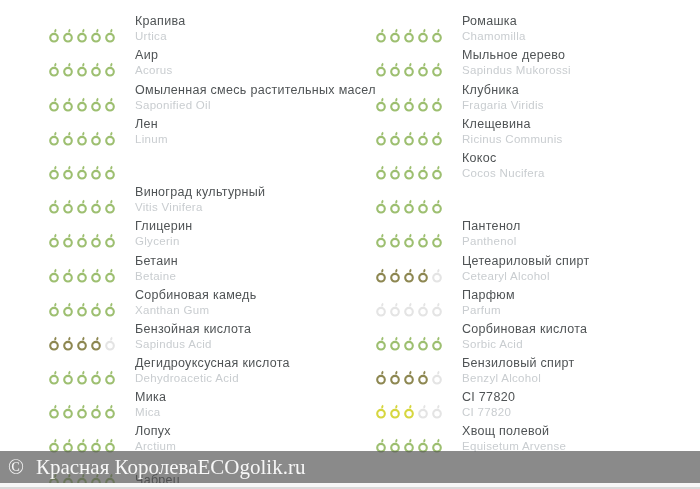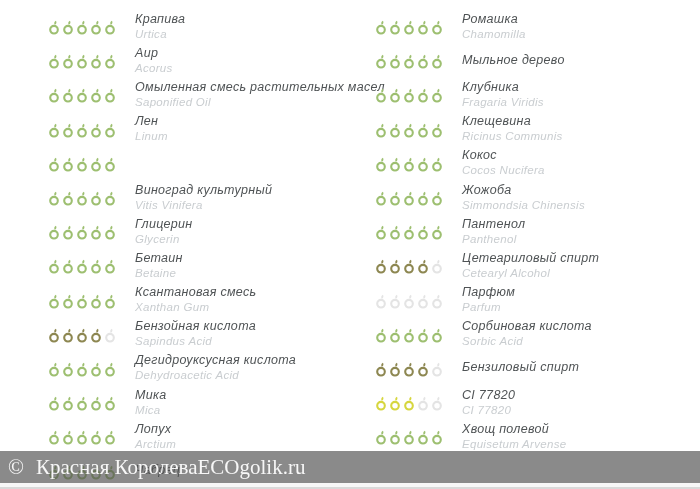--- a/index.html
+++ b/index.html
@@ -8,22 +8,22 @@
     background:#ffffff;
     font-family:"Liberation Sans","DejaVu Sans",sans-serif;
   }
   .cols{
     display:grid;
     grid-template-columns:327px 313px;
     padding:9px 0 0 48px;
   }
   .col{display:flex;flex-direction:column;}
   .row{
-    display:flex;align-items:center;
-    height:34.2px;box-sizing:border-box;font-style:italic;
+    display:flex;align-items:flex-end;
+    height:34.2px;box-sizing:border-box;
   }
   .drops{
     width:70px;min-width:70px;display:flex;gap:2px;padding-top:3px;
   }
   .drop{display:block;line-height:0;}
   .names{margin-left:17px;}
   .name{
     font-size:12.5px;line-height:15px;font-weight:500;
     color:#4f5355;letter-spacing:.3px;white-space:nowrap;
   }
@@ -298,21 +298,21 @@
           <span class="drop"><svg width="12" height="15" viewBox="0 0 12 15" xmlns="http://www.w3.org/2000/svg">
               <path d="M6.7 4.7 C5.8 3.2 6.2 1.6 7.9 0.8 C8.9 2.2 8.5 3.9 6.9 4.8 Z" fill="#9dbf70"></path>
               <circle cx="6" cy="9.7" r="3.8" fill="#ffffff" stroke="#9dbf70" stroke-width="2.1"></circle>
             </svg></span>
           <span class="drop"><svg width="12" height="15" viewBox="0 0 12 15" xmlns="http://www.w3.org/2000/svg">
               <path d="M6.7 4.7 C5.8 3.2 6.2 1.6 7.9 0.8 C8.9 2.2 8.5 3.9 6.9 4.8 Z" fill="#9dbf70"></path>
               <circle cx="6" cy="9.7" r="3.8" fill="#ffffff" stroke="#9dbf70" stroke-width="2.1"></circle>
             </svg></span>
         </div>
     <div class="names">
-      <div class="name">Ксантановая смесь</div>
+      <div class="name">Сорбиновая камедь</div>
       <div class="latin">Xanthan Gum</div>
     </div>
   </div>
 
   <div class="row">
     <div class="drops">
           <span class="drop"><svg width="12" height="15" viewBox="0 0 12 15" xmlns="http://www.w3.org/2000/svg">
               <path d="M6.7 4.7 C5.8 3.2 6.2 1.6 7.9 0.8 C8.9 2.2 8.5 3.9 6.9 4.8 Z" fill="#8d8751"></path>
               <circle cx="6" cy="9.7" r="3.8" fill="#ffffff" stroke="#8d8751" stroke-width="2.1"></circle>
             </svg></span>
@@ -503,20 +503,21 @@
               <path d="M6.7 4.7 C5.8 3.2 6.2 1.6 7.9 0.8 C8.9 2.2 8.5 3.9 6.9 4.8 Z" fill="#9dbf70"></path>
               <circle cx="6" cy="9.7" r="3.8" fill="#ffffff" stroke="#9dbf70" stroke-width="2.1"></circle>
             </svg></span>
           <span class="drop"><svg width="12" height="15" viewBox="0 0 12 15" xmlns="http://www.w3.org/2000/svg">
               <path d="M6.7 4.7 C5.8 3.2 6.2 1.6 7.9 0.8 C8.9 2.2 8.5 3.9 6.9 4.8 Z" fill="#9dbf70"></path>
               <circle cx="6" cy="9.7" r="3.8" fill="#ffffff" stroke="#9dbf70" stroke-width="2.1"></circle>
             </svg></span>
         </div>
     <div class="names">
       <div class="name">Мыльное дерево</div>
+      <div class="latin">Sapindus Mukorossi</div>
     </div>
   </div>
 
   <div class="row">
     <div class="drops">
           <span class="drop"><svg width="12" height="15" viewBox="0 0 12 15" xmlns="http://www.w3.org/2000/svg">
               <path d="M6.7 4.7 C5.8 3.2 6.2 1.6 7.9 0.8 C8.9 2.2 8.5 3.9 6.9 4.8 Z" fill="#9dbf70"></path>
               <circle cx="6" cy="9.7" r="3.8" fill="#ffffff" stroke="#9dbf70" stroke-width="2.1"></circle>
             </svg></span>
           <span class="drop"><svg width="12" height="15" viewBox="0 0 12 15" xmlns="http://www.w3.org/2000/svg">
@@ -616,24 +617,20 @@
             </svg></span>
           <span class="drop"><svg width="12" height="15" viewBox="0 0 12 15" xmlns="http://www.w3.org/2000/svg">
               <path d="M6.7 4.7 C5.8 3.2 6.2 1.6 7.9 0.8 C8.9 2.2 8.5 3.9 6.9 4.8 Z" fill="#9dbf70"></path>
               <circle cx="6" cy="9.7" r="3.8" fill="#ffffff" stroke="#9dbf70" stroke-width="2.1"></circle>
             </svg></span>
           <span class="drop"><svg width="12" height="15" viewBox="0 0 12 15" xmlns="http://www.w3.org/2000/svg">
               <path d="M6.7 4.7 C5.8 3.2 6.2 1.6 7.9 0.8 C8.9 2.2 8.5 3.9 6.9 4.8 Z" fill="#9dbf70"></path>
               <circle cx="6" cy="9.7" r="3.8" fill="#ffffff" stroke="#9dbf70" stroke-width="2.1"></circle>
             </svg></span>
         </div>
-    <div class="names">
-      <div class="name">Жожоба</div>
-      <div class="latin">Simmondsia Chinensis</div>
-    </div>
   </div>
 
   <div class="row">
     <div class="drops">
           <span class="drop"><svg width="12" height="15" viewBox="0 0 12 15" xmlns="http://www.w3.org/2000/svg">
               <path d="M6.7 4.7 C5.8 3.2 6.2 1.6 7.9 0.8 C8.9 2.2 8.5 3.9 6.9 4.8 Z" fill="#9dbf70"></path>
               <circle cx="6" cy="9.7" r="3.8" fill="#ffffff" stroke="#9dbf70" stroke-width="2.1"></circle>
             </svg></span>
           <span class="drop"><svg width="12" height="15" viewBox="0 0 12 15" xmlns="http://www.w3.org/2000/svg">
               <path d="M6.7 4.7 C5.8 3.2 6.2 1.6 7.9 0.8 C8.9 2.2 8.5 3.9 6.9 4.8 Z" fill="#9dbf70"></path>
@@ -763,20 +760,21 @@
               <path d="M6.7 4.7 C5.8 3.2 6.2 1.6 7.9 0.8 C8.9 2.2 8.5 3.9 6.9 4.8 Z" fill="#8d8751"></path>
               <circle cx="6" cy="9.7" r="3.8" fill="#ffffff" stroke="#8d8751" stroke-width="2.1"></circle>
             </svg></span>
           <span class="drop"><svg width="12" height="15" viewBox="0 0 12 15" xmlns="http://www.w3.org/2000/svg">
               <path d="M6.7 4.7 C5.8 3.2 6.2 1.6 7.9 0.8 C8.9 2.2 8.5 3.9 6.9 4.8 Z" fill="#e4e4e4"></path>
               <circle cx="6" cy="9.7" r="3.8" fill="#ffffff" stroke="#e4e4e4" stroke-width="2.1"></circle>
             </svg></span>
         </div>
     <div class="names">
       <div class="name">Бензиловый спирт</div>
+      <div class="latin">Benzyl Alcohol</div>
     </div>
   </div>
 
   <div class="row">
     <div class="drops">
           <span class="drop"><svg width="12" height="15" viewBox="0 0 12 15" xmlns="http://www.w3.org/2000/svg">
               <path d="M6.7 4.7 C5.8 3.2 6.2 1.6 7.9 0.8 C8.9 2.2 8.5 3.9 6.9 4.8 Z" fill="#d6d63f"></path>
               <circle cx="6" cy="9.7" r="3.8" fill="#ffffff" stroke="#d6d63f" stroke-width="2.1"></circle>
             </svg></span>
           <span class="drop"><svg width="12" height="15" viewBox="0 0 12 15" xmlns="http://www.w3.org/2000/svg">

